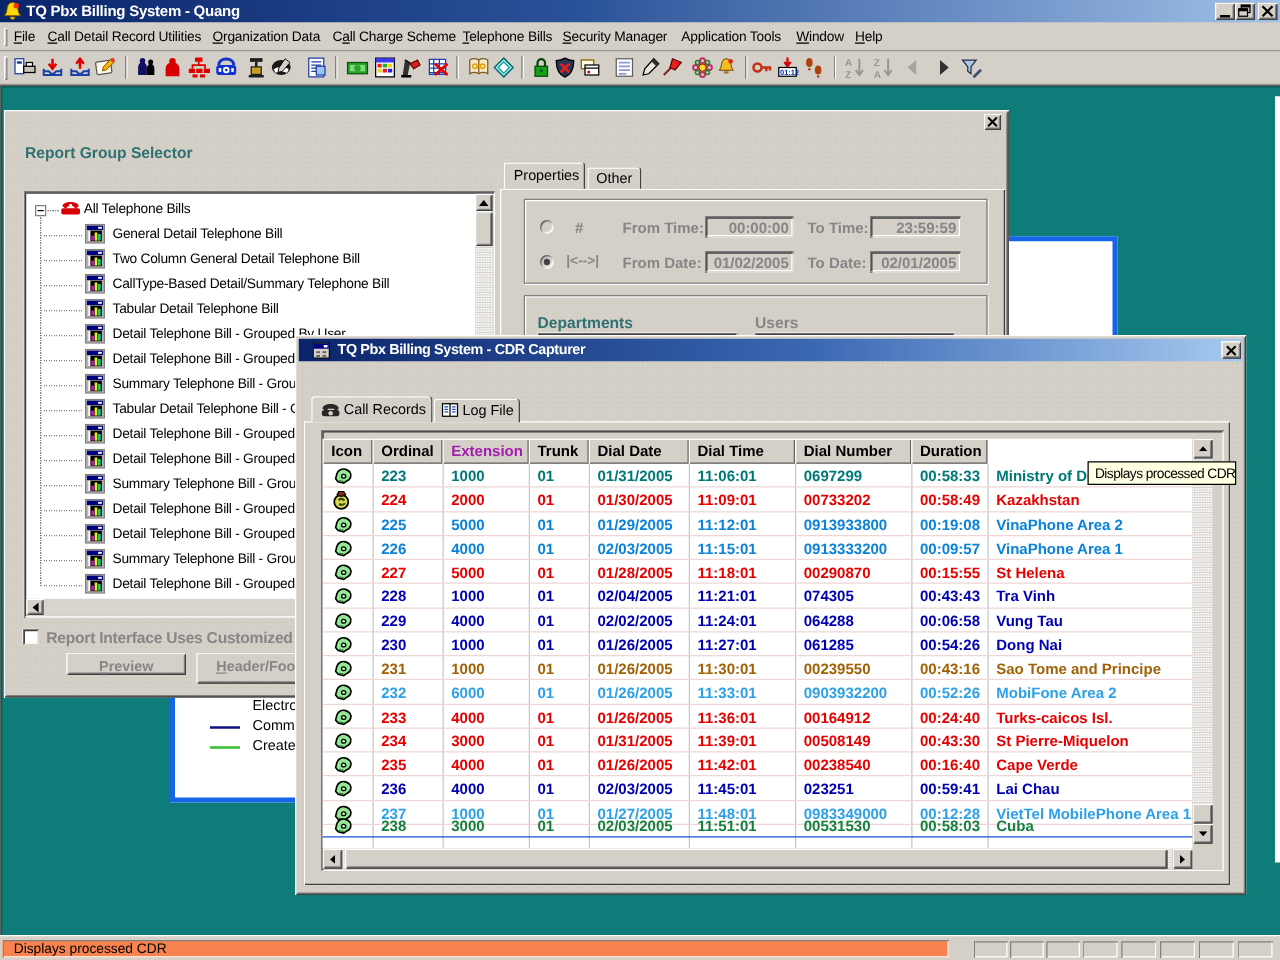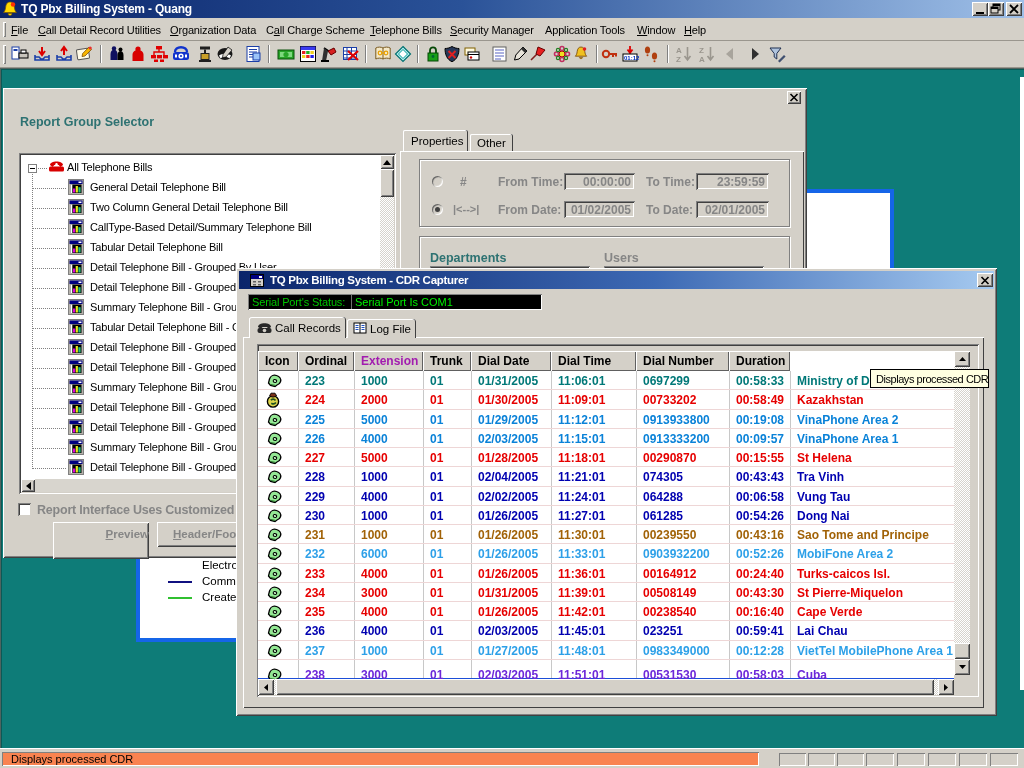--- a/index.html
+++ b/index.html
@@ -616,21 +616,21 @@
     <span class="abs dis" style="left:643px;top:115px;font-size:12px">To Date:</span>
     <div class="abs sf dis" style="left:693px;top:113px;width:73px;height:17px;text-align:right;padding:2px 4px 0 0;font-size:12px">02/01/2005</div>
     <div class="abs" style="left:416px;top:148px;width:371px;height:230px;border:1px solid #808080;box-shadow:inset 1px 1px 0 #fff,1px 1px 0 #fff"></div>
     <span class="abs teal" style="left:427px;top:163px;font-size:12.5px">Departments</span>
     <span class="abs dis" style="left:601px;top:163px;font-size:12.5px">Users</span>
     <div class="abs s2" style="left:427px;top:178px;width:160px;height:190px;background:#fff"></div>
     <div class="abs s2" style="left:601px;top:178px;width:160px;height:190px;background:#fff"></div>
 
     <div class="abs s1" style="left:15px;top:415px;width:13px;height:13px;background:#fff;box-shadow:inset 1px 1px 0 #808080,inset -1px -1px 0 #d4d0c8,inset 2px 2px 0 #404040"></div>
     <span class="abs dis" style="left:34px;top:415px;font-size:12.5px;letter-spacing:-0.2px">Report Interface Uses Customized Interface</span>
-    <div class="abs btn" style="left:50px;top:434px;width:96px;height:37px;text-align:right"><span class="dis" style="line-height:25px;font-size:11.5px"><u>P</u>review</span></div>
+    <div class="abs btn" style="left:50px;top:434px;width:96px;height:18px;text-align:center"><span class="dis" style="line-height:25px;font-size:11.5px"><u>P</u>review</span></div>
     <div class="abs btn" style="left:154px;top:434px;width:110px;height:25px;text-align:center"><span class="dis" style="line-height:25px;font-size:11.5px"><u>H</u>eader/Footer</span></div>
   </div>
   <div class="abs r2 dots" id="cdr" style="left:236px;top:200px;width:761px;height:448px">
     <div class="abs" style="left:3px;top:3px;width:755px;height:18px;background:linear-gradient(to right,#0A246A,#3c69b4 55%,#A6CAF0);display:flex;align-items:center">
       <svg style="margin-left:11px" width="14" height="13">
           <rect x="0.5" y="0.5" width="13" height="12" fill="#d4d0c8" stroke="#000"></rect>
           <rect x="1" y="1" width="12" height="4" fill="#000080"></rect>
           <rect x="9" y="2" width="3" height="2" fill="#fff"></rect>
           <g fill="#606060">
             <rect x="3" y="7" width="3" height="1.5"></rect>
@@ -639,25 +639,20 @@
             <rect x="8" y="10" width="3" height="1.5"></rect>
           </g>
         </svg>
       <span style="margin-left:6px;color:#fff;font-weight:bold;font-size:11.5px;letter-spacing:-0.3px">TQ Pbx Billing System - CDR Capturer</span>
     </div>
     <div class="abs btn arr" style="left:741px;top:5px;width:16px;height:14px">
         <svg width="12" height="11" viewBox="0 0 12 11">
           <path d="M2.5 2l7 7M9.5 2l-7 7" stroke="#000" stroke-width="1.7"></path>
         </svg>
       </div>
-    <div class="abs" style="left:12px;top:26px;width:294px;height:16px;box-shadow:inset 1px 1px 0 #808080,inset -1px -1px 0 #fff;background:#000">
-      <span class="abs" style="left:4px;top:2px;font-size:11px;letter-spacing:-0.15px;color:#00c400">Serial Port's Status:</span>
-      <div class="abs" style="left:103px;top:1px;width:1px;height:14px;background:#707070"></div>
-      <span class="abs" style="left:107px;top:2px;font-size:11px;color:#00ef00">Serial Port Is COM1</span>
-    </div>
     <div class="abs" style="left:13px;top:49px;width:97px;height:21px;background:#d4d0c8;box-shadow:inset 1px 0 0 #fff,inset -1px 0 0 #404040,inset 0 1px 0 #fff;border-radius:3px 3px 0 0;z-index:2">
       <svg style="position:absolute;left:7px;top:4px" width="17" height="13">
           <path d="M2 6C2 3.5 5 2.2 8.5 2.2S15 3.5 15 6l-2.4 1.8-1.7-1.8H6.6L4.9 7.8z" fill="#282828"></path>
           <rect x="1.5" y="7" width="14" height="5" rx="2" fill="#282828"></rect>
           <circle cx="8.5" cy="9.5" r="1.8" fill="#d4d0c8"></circle>
         </svg>
       <span class="abs" style="left:26px;top:5px;font-size:11.5px;color:#000">Call Records</span>
     </div>
     <div class="abs" style="left:111px;top:51px;width:69px;height:19px;background:#d4d0c8;box-shadow:inset 1px 0 0 #fff,inset -1px 0 0 #404040,inset 0 1px 0 #fff;border-radius:3px 3px 0 0;z-index:2">
       <svg style="position:absolute;left:6px;top:3px" width="14" height="12">
@@ -952,21 +947,21 @@
           </span>
       <span class="abs" style="left:47px;top:3px;white-space:nowrap">237</span>
       <span class="abs" style="left:103px;top:3px;white-space:nowrap">1000</span>
       <span class="abs" style="left:172px;top:3px;white-space:nowrap">01</span>
       <span class="abs" style="left:220px;top:3px;white-space:nowrap">01/27/2005</span>
       <span class="abs" style="left:300px;top:3px;white-space:nowrap">11:48:01</span>
       <span class="abs" style="left:385px;top:3px;white-space:nowrap">0983349000</span>
       <span class="abs" style="left:478px;top:3px;white-space:nowrap">00:12:28</span>
       <span class="abs" style="left:539px;top:3px;white-space:nowrap">VietTel MobilePhone Area 1</span>
       </div>
-      <div class="abs" style="left:0;top:314px;width:696px;height:19.25px;border-bottom:6px solid #1d4ed8;color:#6d28d9">
+      <div class="abs" style="left:0;top:300px;width:696px;height:19.25px;border-bottom:1px solid #1d4ed8;color:#15803d">
       <span class="abs" style="left:8px;top:2px">
             <svg width="17" height="15">
               <path d="M3.5 6C4.5 3 7.5 1.5 10.5 2.5c3 1 5 3.2 4 6.2-.6 1.9-2 2.8-3.5 3.3L9 13.5l-4.5-1L2.5 10z" fill="#94e894" stroke="#000" stroke-width="1.3"></path>
               <path d="M7.2 8c0-1.5 2-2 3-1s.4 2.5-1.1 2.5c-1.2 0-1.9-.6-1.9-1.5z" fill="#c8f8c8" stroke="#000" stroke-width="1.1"></path>
               <path d="M5 11.5l4 .8" stroke="#2f7f2f" stroke-width="1"></path>
             </svg>
           </span>
       <span class="abs" style="left:47px;top:3px;white-space:nowrap">238</span>
       <span class="abs" style="left:103px;top:3px;white-space:nowrap">3000</span>
       <span class="abs" style="left:172px;top:3px;white-space:nowrap">01</span>

